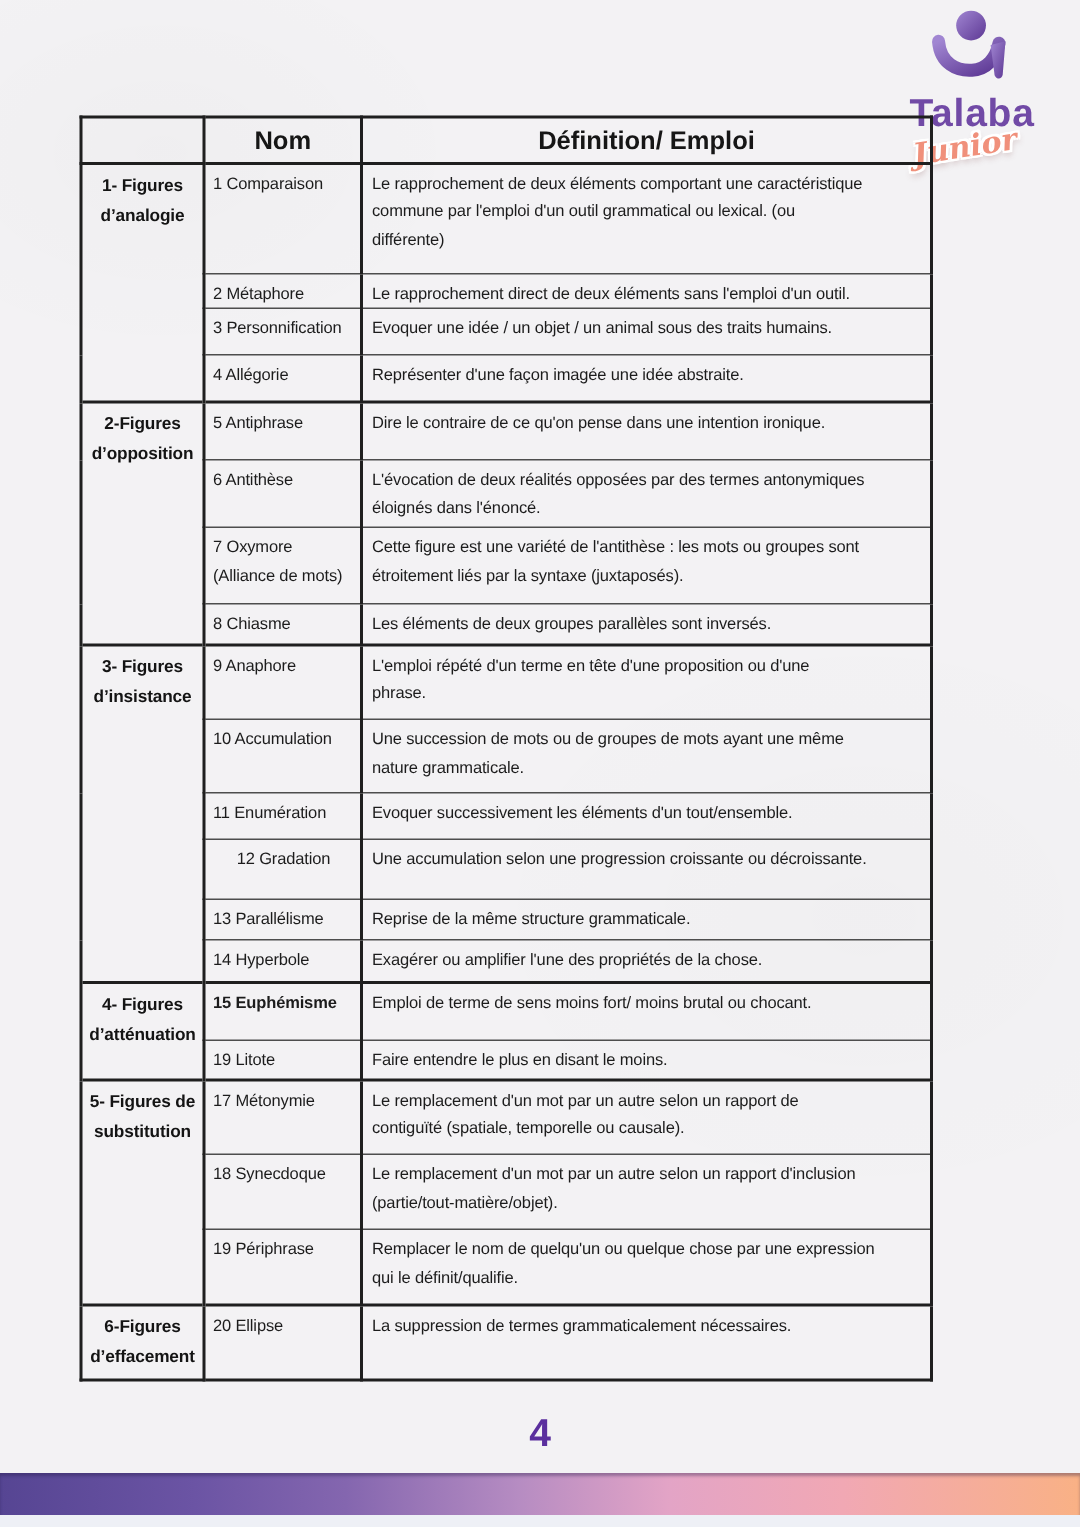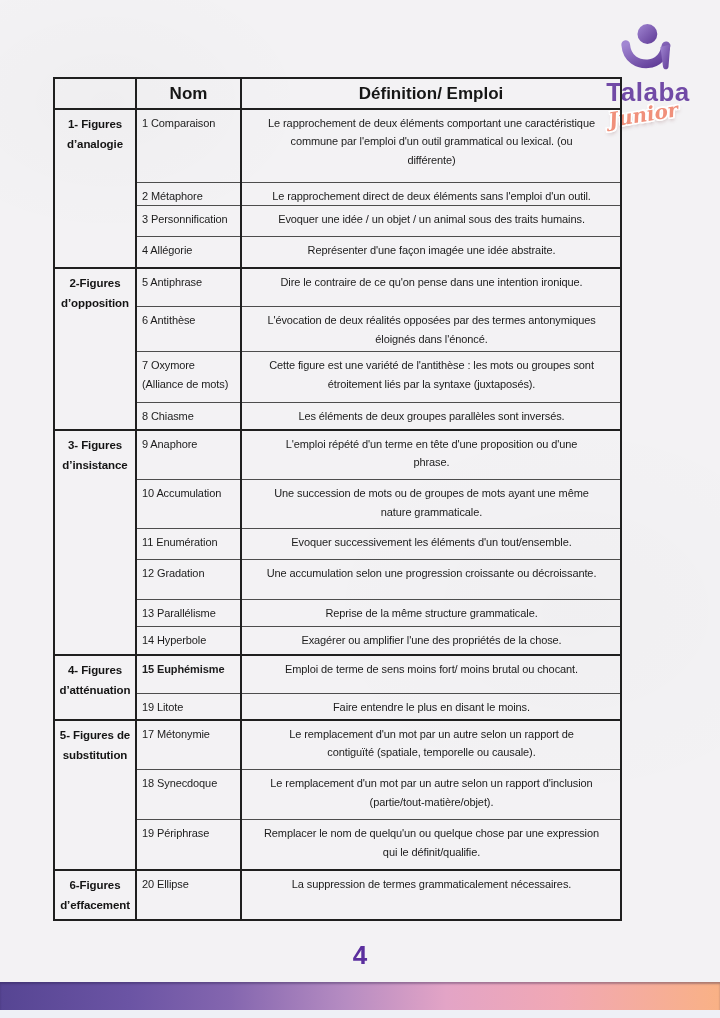--- a/index.html
+++ b/index.html
@@ -13,21 +13,21 @@
   }
   .page {
     position: absolute; inset: 0;
     background:
       radial-gradient(ellipse 300px 200px at 15% 10%, rgba(0,0,0,0.015), transparent 70%),
       radial-gradient(ellipse 400px 300px at 80% 60%, rgba(0,0,0,0.012), transparent 70%),
       #f3f2f4;
   }
 
   
-  .logo { position: absolute; top: 19px; right: 14px; width: 116px; height: 112px; }
+  .logo { position: absolute; top: 2px; right: 14px; width: 116px; height: 112px; }
   .logo-icon { position: absolute; top: 2px; left: 50%; transform: translateX(-50%); }
   .logo-word {
     position: absolute; top: 58px; left: 0; width: 100%;
     text-align: center;
     font-size: 26px; font-weight: bold; color: #714aa6;
     letter-spacing: 0.5px;
   }
   .logo-junior {
     position: absolute; top: 80px; left: 18px; width: 100%;
     font-family: "DejaVu Serif", serif; font-style: italic; font-weight: bold;
@@ -63,21 +63,21 @@
     font-size: 11.5px; font-weight: bold; text-align: center;
     padding: 4px 2px 0 2px; letter-spacing: -0.1px; line-height: 1.75;
     color: #141414;
   }
   td.nom {
     font-size: 11px; padding: 4px 4px 0 5px; letter-spacing: -0.1px;
     line-height: 1.7; white-space: pre-line;
   }
   td.def {
     font-size: 11px; padding: 4px 5px 0 6px; letter-spacing: -0.1px;
-    line-height: 1.68; white-space: pre-line; text-align: center;
+    line-height: 1.68; white-space: pre-line;
   }
 
   
   .page-number {
     position: absolute; top: 940px; left: 0; width: 100%;
     text-align: center; font-size: 26px; font-weight: bold; color: #5b2f9e;
   }
   .footer-bar {
     position: absolute; top: 982px; left: 0; width: 100%; height: 28px;
     background: linear-gradient(90deg,
@@ -173,21 +173,21 @@
         <tr>
           <td class="nom" style="height: 49px;">10 Accumulation</td>
           <td class="def">Une succession de mots ou de groupes de mots ayant une même
 nature grammaticale.</td>
         </tr>
         <tr>
           <td class="nom" style="height: 31px;">11 Enumération</td>
           <td class="def">Evoquer successivement les éléments d'un tout/ensemble.</td>
         </tr>
         <tr>
-          <td class="nom" style="height: 40px;">12 Gradation</td>
+          <td class="nom" style="height: 40px; text-align: center;">12 Gradation</td>
           <td class="def">Une accumulation selon une progression croissante ou décroissante.</td>
         </tr>
         <tr>
           <td class="nom" style="height: 27px;">13 Parallélisme</td>
           <td class="def">Reprise de la même structure grammaticale.</td>
         </tr>
         <tr>
           <td class="nom" style="height: 28px;">14 Hyperbole</td>
           <td class="def">Exagérer ou amplifier l'une des propriétés de la chose.</td>
         </tr>

